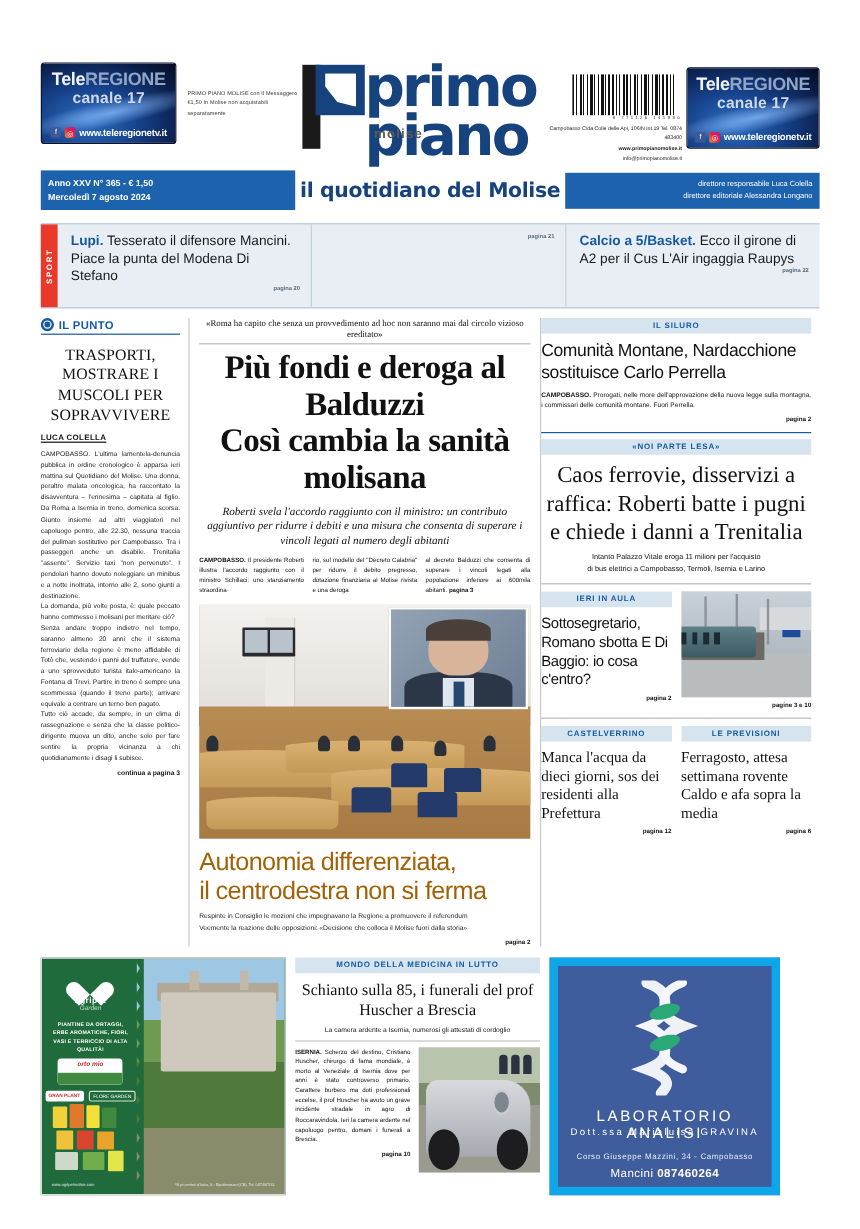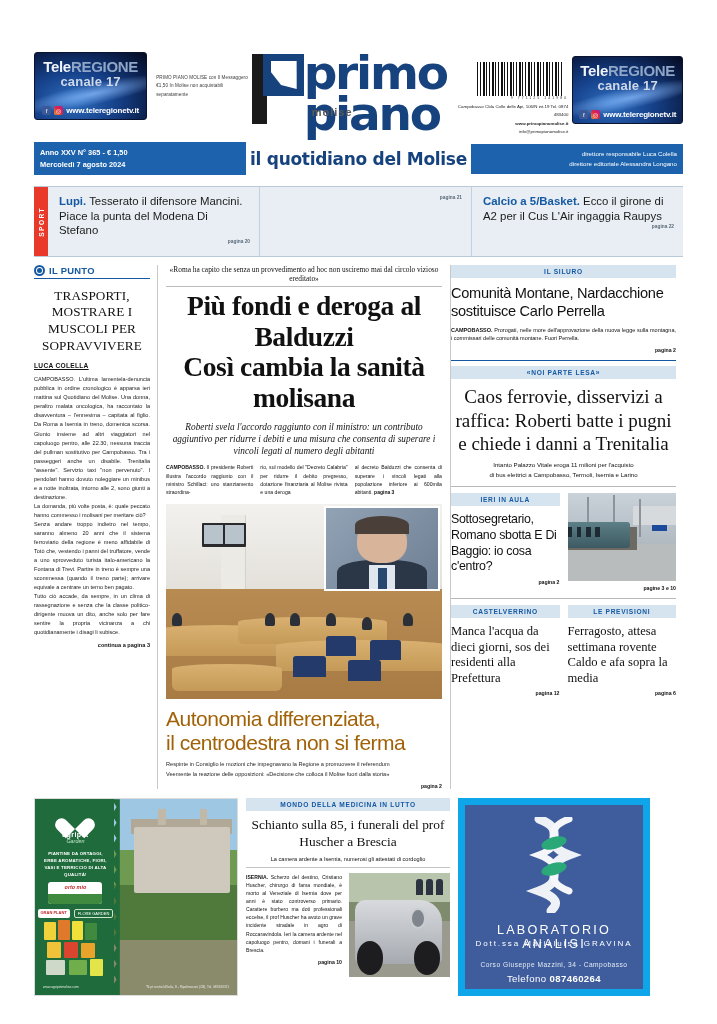--- a/index.html
+++ b/index.html
@@ -293,21 +293,21 @@
       <div class="punto-title">TRASPORTI, MOSTRARE I MUSCOLI PER SOPRAVVIVERE</div>
       <div class="byline">LUCA COLELLA</div>
       <p class="body-sm">CAMPOBASSO. L'ultima lamentela-denuncia pubblica in ordine cronologico è apparsa ieri mattina sul Quotidiano del Molise. Una donna, peraltro malata oncologica, ha raccontato la disavventura – l'ennesima – capitata al figlio. Da Roma a Isernia in treno, domenica scorsa. Giunto insieme ad altri viaggiatori nel capoluogo pentro, alle 22.30, nessuna traccia del pullman sostitutivo per Campobasso. Tra i passeggeri anche un disabile. Trenitalia "assente". Servizio taxi "non pervenuto". I pendolari hanno dovuto noleggiare un minibus e a notte inoltrata, intorno alle 2, sono giunti a destinazione.</p>
       <p class="body-sm">La domanda, più volte posta, è: quale peccato hanno commesso i molisani per meritare ciò?</p>
       <p class="body-sm">Senza andare troppo indietro nel tempo, saranno almeno 20 anni che il sistema ferroviario della regione è meno affidabile di Totò che, vestendo i panni del truffatore, vende a uno sprovveduto turista italo-americano la Fontana di Trevi. Partire in treno è sempre una scommessa (quando il treno parte); arrivare equivale a centrare un terno ben pagato.</p>
       <p class="body-sm">Tutto ciò accade, da sempre, in un clima di rassegnazione e senza che la classe politico-dirigente muova un dito, anche solo per fare sentire la propria vicinanza a chi quotidianamente i disagi li subisce.</p>
       <div class="continua">continua a pagina 3</div>
     </div>
 
     <div class="col-mid">
-      <div class="occhiello">«Roma ha capito che senza un provvedimento ad hoc non usciremo mai dal circolo vizioso ereditato»</div>
+      <div class="occhiello">«Roma ha capito che senza un provvedimento ad hoc non saranno mai dal circolo vizioso ereditato»</div>
       <div class="h1">Più fondi e deroga al Balduzzi</div>
       <div class="h1">Così cambia la sanità molisana</div>
       <div class="subhead">Roberti svela l'accordo raggiunto con il ministro: un contributo aggiuntivo per ridurre i debiti e una misura che consenta di superare i vincoli legati al numero degli abitanti</div>
 
       <div class="three-col">
         <div class="c"><b>CAMPOBASSO.</b><span> Il presidente Roberti illustra l'accordo raggiunto con il ministro Schillaci: uno stanziamento straordina-</span></div>
         <div class="c"><span>rio, sul modello del "Decreto Calabria" per ridurre il debito pregresso, dotazione finanziaria al Molise rivista e una deroga</span></div>
         <div class="c"><span>al decreto Balduzzi che consenta di superare i vincoli legati alla popolazione inferiore ai 600mila abitanti.</span> <b class="pg-inline">pagina 3</b></div>
       </div>
 
@@ -474,17 +474,17 @@
     <div class="ad-lab">
       <svg class="dna" viewBox="0 0 62 96">
         <path d="M16 2 C48 14, 14 26, 46 38 C14 50, 48 62, 16 74 C44 84, 28 92, 28 94" stroke="#eef1f6" stroke-width="9" fill="none" stroke-linecap="round"></path>
         <path d="M46 2 C14 14, 48 26, 16 38 C48 50, 14 62, 46 74" stroke="#f4f6fa" stroke-width="7" fill="none" stroke-linecap="round"></path>
         <ellipse cx="31" cy="26" rx="13" ry="6" fill="#2aa878" transform="rotate(-16 31 26)"></ellipse>
         <ellipse cx="31" cy="52" rx="13" ry="6" fill="#2aa878" transform="rotate(-16 31 52)"></ellipse>
       </svg>
       <div class="lab-t1">LABORATORIO ANALISI</div>
       <div class="lab-t2">Dott.ssa Marialuisa GRAVINA</div>
       <div class="lab-t3">Corso Giuseppe Mazzini, 34 - Campobasso</div>
-      <div class="lab-t4"><span>Telefono </span><b>087460264</b></div>
+      <div class="lab-t4"><span>Mancini </span><b>087460264</b></div>
     </div>
 
   </div>
 </div>
 
 </body></html>

